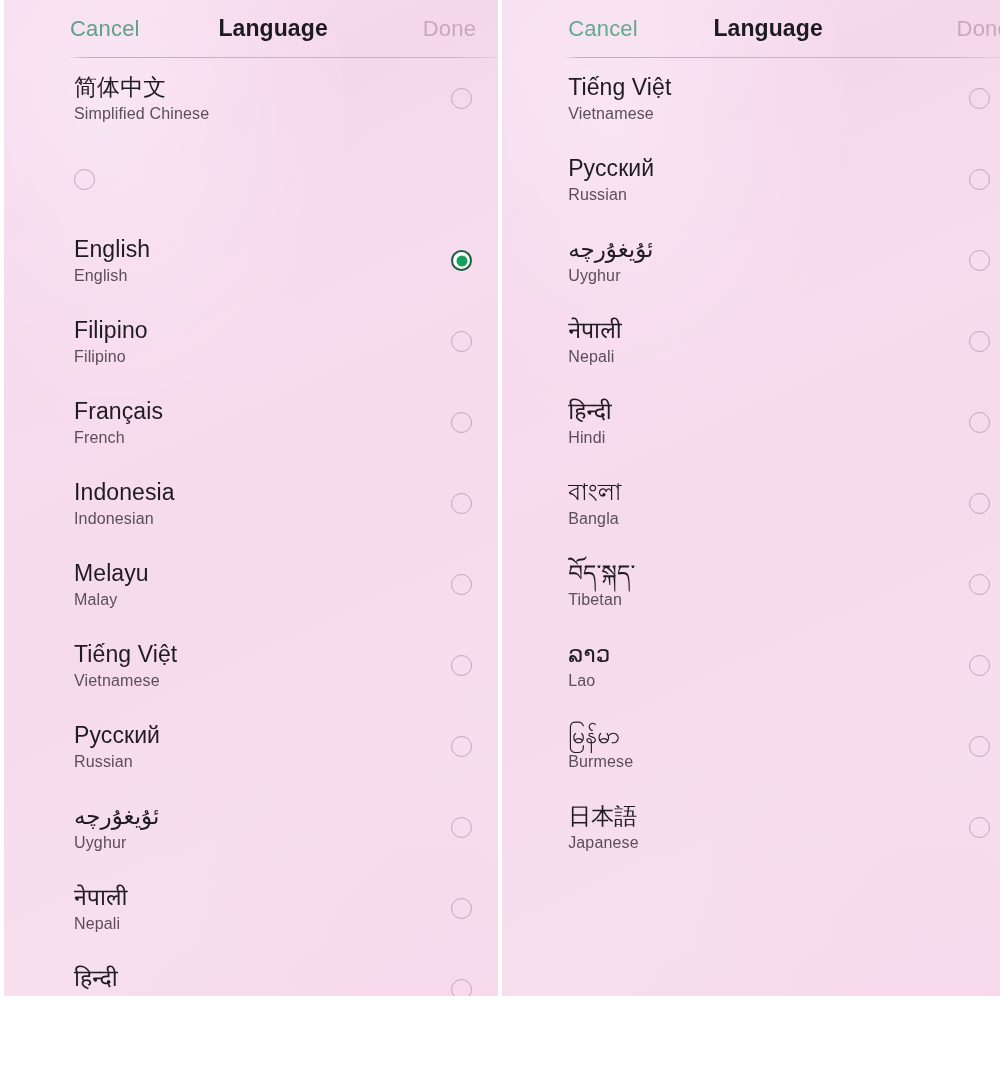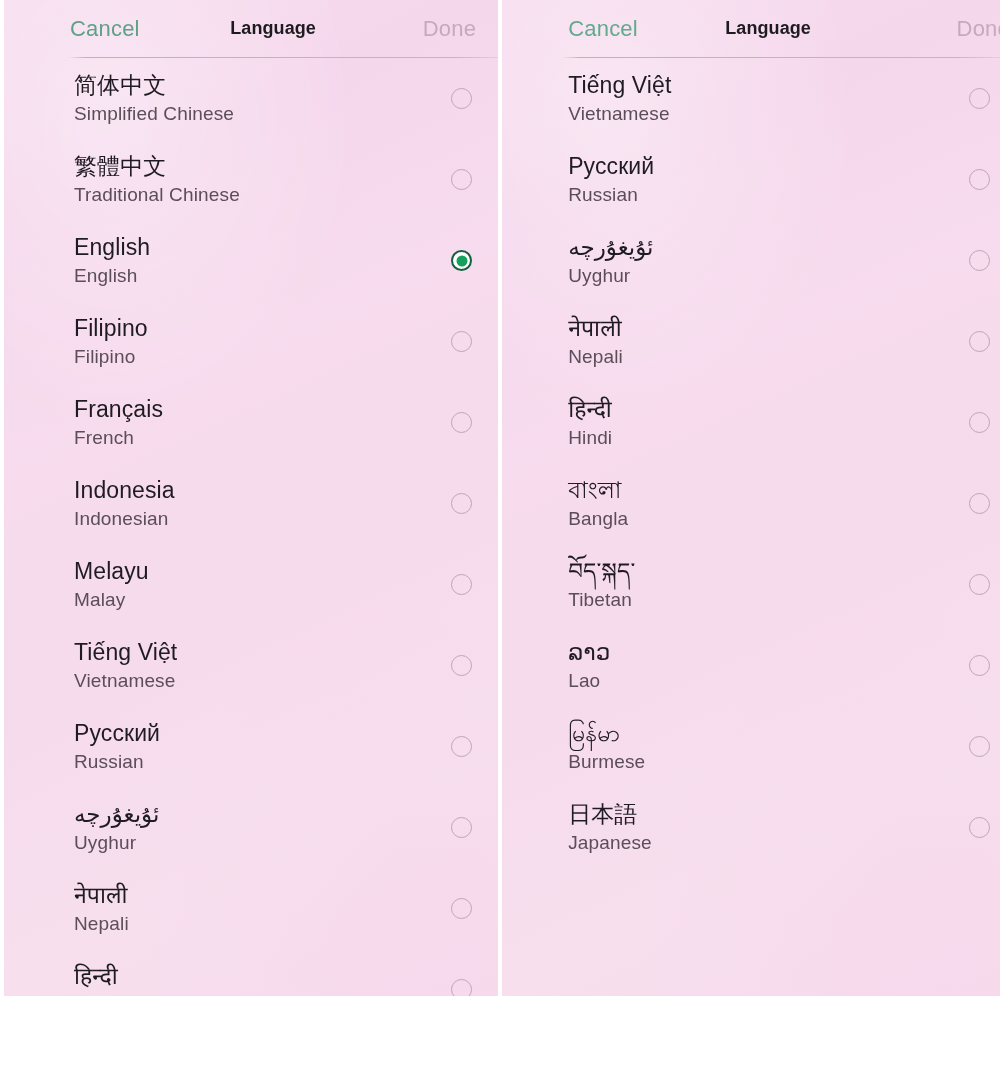--- a/index.html
+++ b/index.html
@@ -71,21 +71,21 @@
 
   .hdr-cancel {
     font-size: 22px;
     color: #5fa087;
     letter-spacing: 0.2px;
     white-space: nowrap;
   }
   .panel-right .hdr-cancel { color: #62a98d; }
 
   .hdr-title {
-    font-size: 18px;
+    font-size: 23px;
     font-weight: 700;
     color: #1d1b20;
     letter-spacing: 0.1px;
     position: absolute;
     left: 0; right: 0;
     text-align: center;
     pointer-events: none;
   }
   .panel-left  .hdr-title { left: 0; right: 0; }
   .panel-right .hdr-title { left: -10px; right: 0; }
@@ -131,21 +131,21 @@
     min-width: 0;
   }
   .row-native {
     font-size: 23px;
     color: #1f1b22;
     line-height: 1.22;
     letter-spacing: 0.1px;
     white-space: nowrap;
   }
   .row-english {
-    font-size: 19px;
+    font-size: 16px;
     color: #5b4e59;
     line-height: 1.35;
     margin-top: 2px;
     letter-spacing: 0.15px;
     white-space: nowrap;
   }
 
   .radio {
     flex: 0 0 auto;
     width: 21px;
@@ -188,24 +188,20 @@
     <div class="hdr-rule"></div>
     <div class="list" id="list-left">
         <div class="row">
           <div class="row-texts">
             <div class="row-native">简体中文</div>
             <div class="row-english">Simplified Chinese</div>
           </div>
           <div class="radio"></div>
         </div>
         <div class="row">
-          <div class="row-texts">
-            <div class="row-native">繁體中文</div>
-            <div class="row-english">Traditional Chinese</div>
-          </div>
           <div class="radio"></div>
         </div>
         <div class="row">
           <div class="row-texts">
             <div class="row-native">English</div>
             <div class="row-english">English</div>
           </div>
           <div class="radio selected"></div>
         </div>
         <div class="row">

